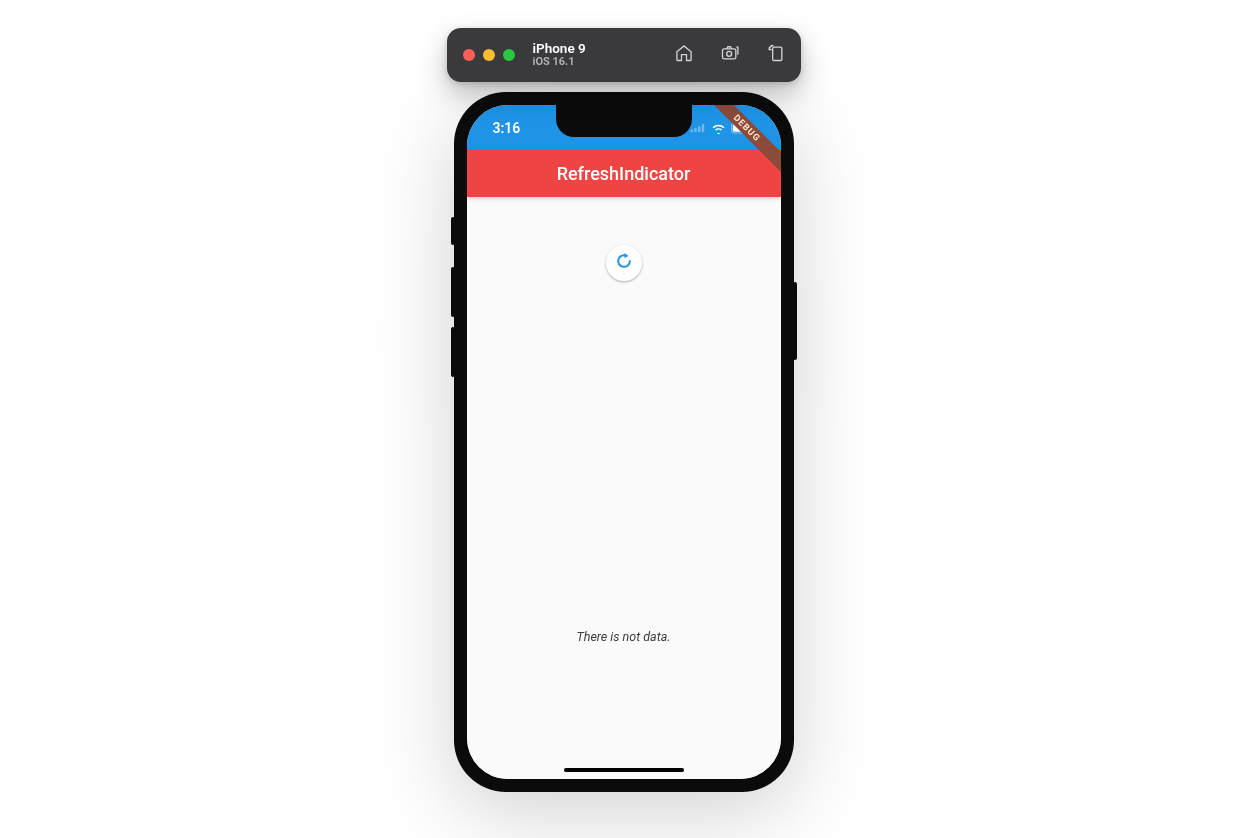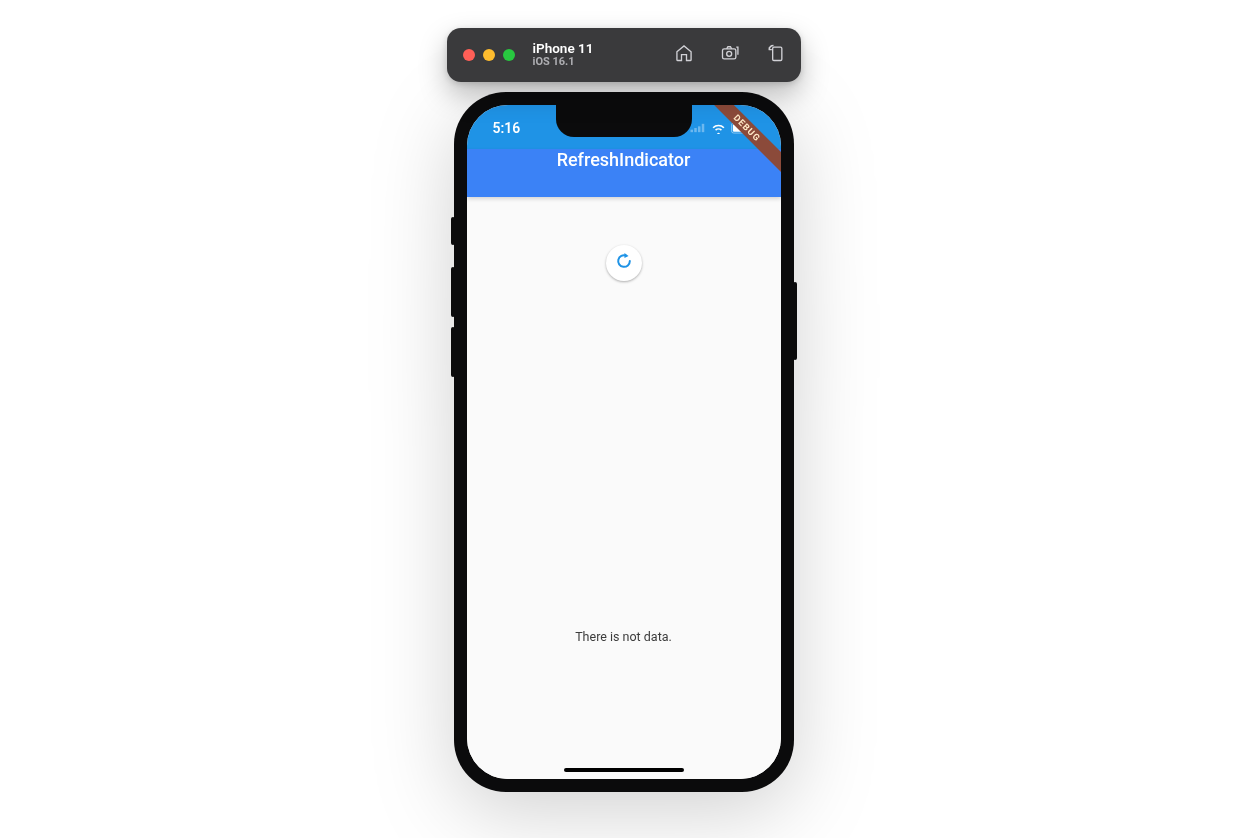--- a/index.html
+++ b/index.html
@@ -176,23 +176,24 @@
       font-weight: 700;
       text-align: center;
       padding: 2px 0;
       transform: rotate(45deg);
       letter-spacing: 1px;
     }
     
     
     .app-bar {
       height: 48px;
-      background: #3b82f6;
+      background: #ef4444;
       color: #fff;
       display: flex;
+      align-items: center;
       justify-content: center;
       font-size: 18px;
       font-weight: 500;
       box-shadow: 0 2px 4px rgba(0,0,0,0.15);
       position: relative;
       z-index: 3;
     }
     
     
     .content {
@@ -224,20 +225,21 @@
     
     .empty-state {
       position: absolute;
       top: 432px;
       left: 0;
       right: 0;
       text-align: center;
       color: #3c3c3c;
       font-size: 12.5px;
       line-height: 1.35;
+      font-style: italic;
     }
     
     
     .home-indicator {
       position: absolute;
       bottom: 7px;
       left: 50%;
       transform: translateX(-50%);
       width: 120px;
       height: 4px;
@@ -249,21 +251,21 @@
 </head>
 <body>
 
 <div class="sim-bar">
   <div class="traffic-lights">
     <div class="traffic-light tl-red"></div>
     <div class="traffic-light tl-yellow"></div>
     <div class="traffic-light tl-green"></div>
   </div>
   <div class="sim-title-block">
-    <div class="sim-title">iPhone 11</div>
+    <div class="sim-title">iPhone 9</div>
     <div class="sim-subtitle">iOS 16.1</div>
   </div>
   <div class="sim-buttons">
     <div class="sim-btn">
       <span>
         <svg viewBox="0 0 24 24" fill="none" stroke="currentColor" stroke-width="1.6">
           <path d="M3.5 10.5 L12 3.5 L20.5 10.5 V20 a1 1 0 0 1 -1 1 H15 V14 H9 V21 H4.5 a1 1 0 0 1 -1 -1 Z"></path>
         </svg>
       </span>
     </div>
@@ -297,21 +299,21 @@
     <div class="side-btn side-right"></div>
 
     <div class="debug-banner">
       <div class="debug-ribbon">DEBUG</div>
     </div>
 
     <div class="phone-inner">
       <div class="notch"></div>
 
       <div class="status-bar">
-        <div class="status-time">5:16</div>
+        <div class="status-time">3:16</div>
         <div class="status-icons">
           <span>
             <svg width="16" height="10" viewBox="0 0 18 12">
               <rect x="0" y="8" width="3" height="3" fill="#fff" opacity="0.35"></rect>
               <rect x="4.5" y="6" width="3" height="5" fill="#fff" opacity="0.35"></rect>
               <rect x="9" y="4" width="3" height="7" fill="#fff" opacity="0.35"></rect>
               <rect x="13.5" y="1" width="3" height="10" fill="#fff" opacity="0.35"></rect>
             </svg>
           </span>
           <span>

